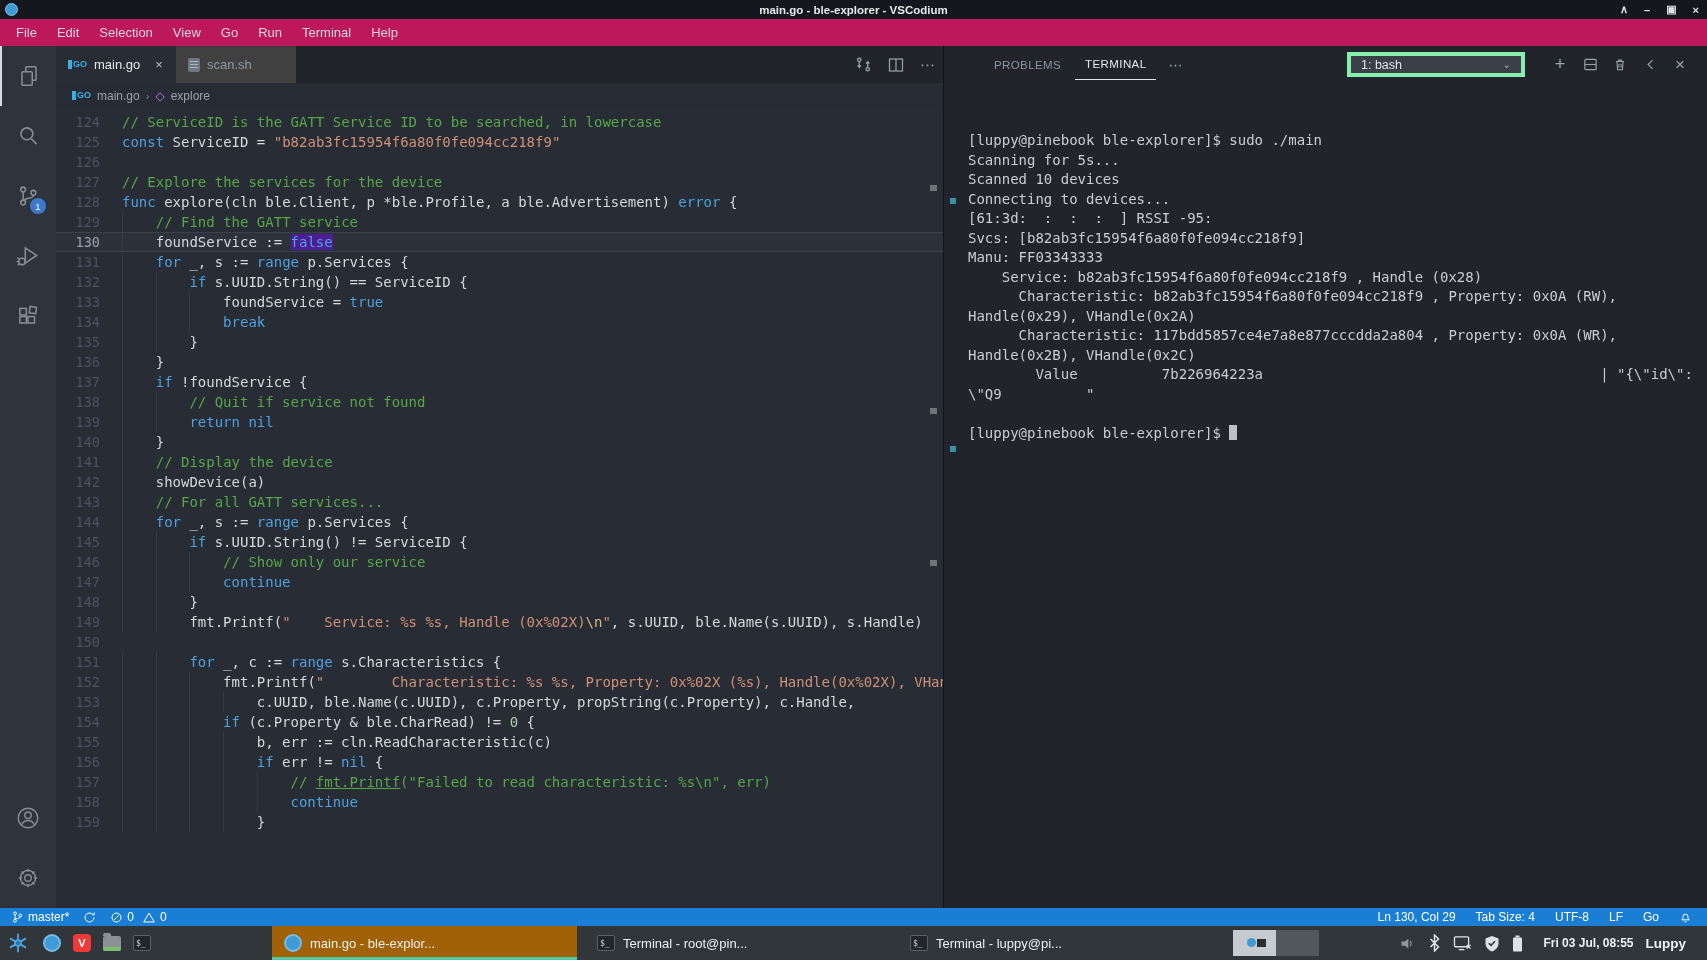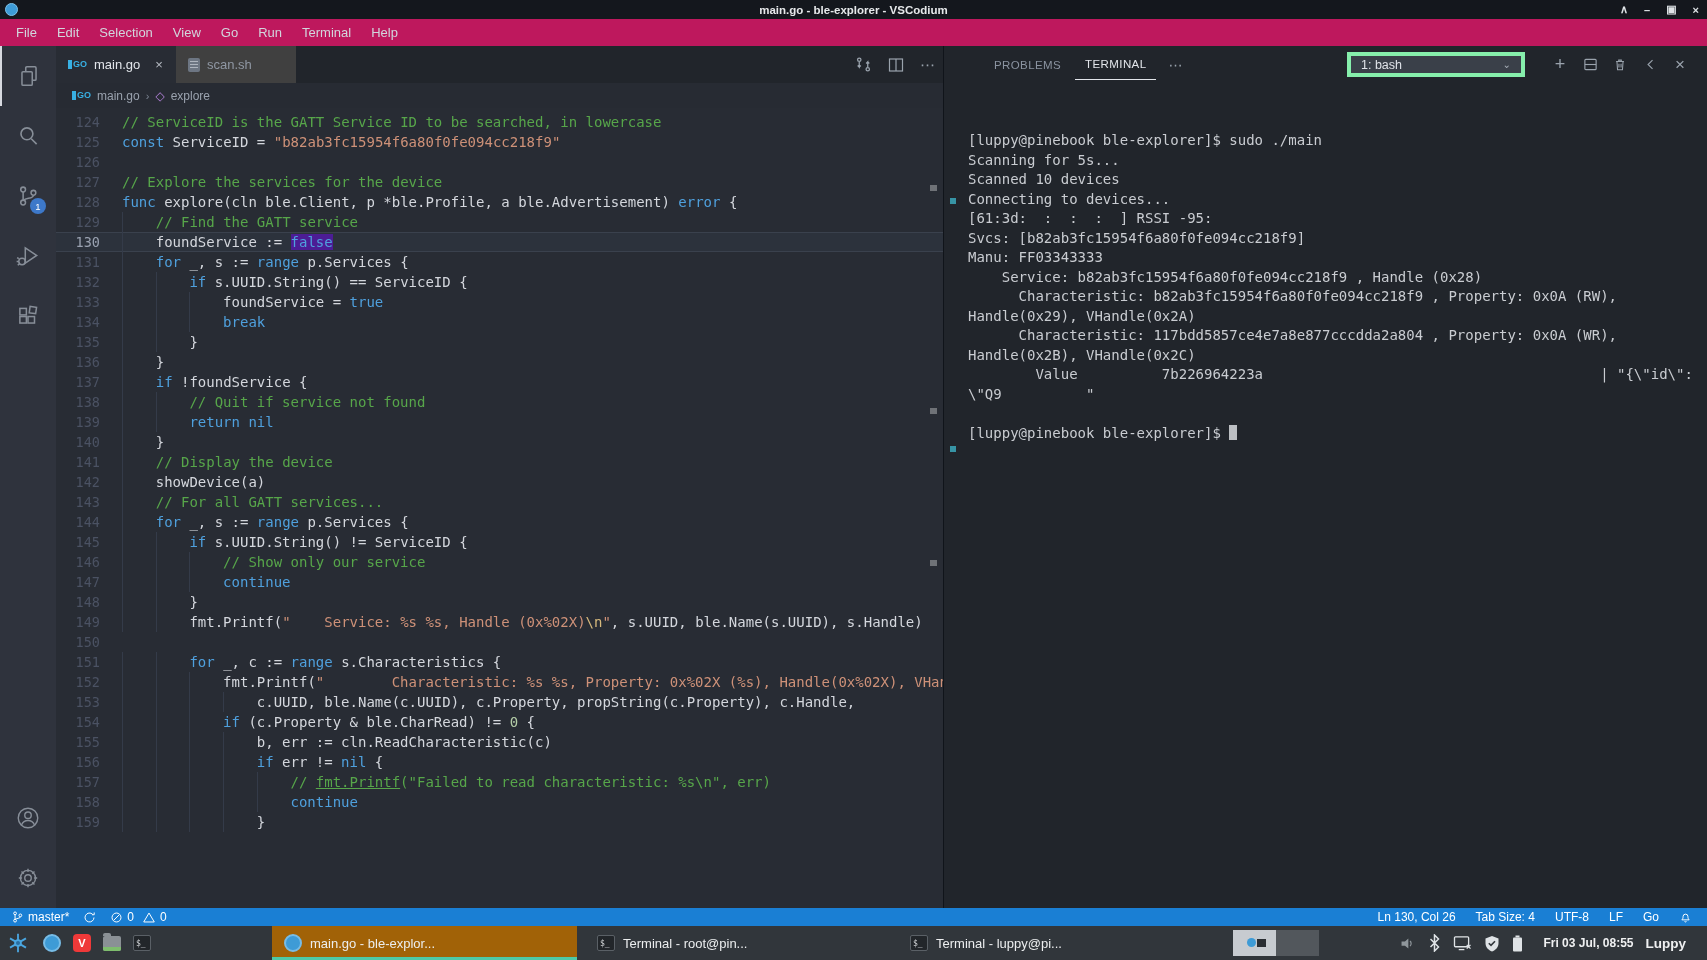--- a/index.html
+++ b/index.html
@@ -392,21 +392,21 @@
           </g>
       </svg>
       <span>0</span>
       <svg width="14" height="13" viewBox="0 0 16 16" style="margin-left:4px;">
         <path d="M8 2.5 L14.5 13.5 H1.5 Z" fill="none" stroke="#fff" stroke-width="1.2"></path>
       </svg>
       <span>0</span>
     </div>
   </div>
   <div id="sb-right">
-    <span class="sb-item">Ln 130, Col 26</span>
+    <span class="sb-item">Ln 130, Col 29</span>
     <span class="sb-item">Tab Size: 4</span>
     <span class="sb-item">UTF-8</span>
     <span class="sb-item">LF</span>
     <span class="sb-item">Go</span>
     <span class="sb-item">
       <svg width="13" height="14" viewBox="0 0 16 16">
         <g fill="none" stroke="#fff" stroke-width="1.2">
           <path d="M3.5 11.5c1-1 1.5-2 1.5-4a3 3 0 0 1 6 0c0 2 .5 3 1.5 4z"></path>
           <path d="M6.8 13.3a1.3 1.3 0 0 0 2.4 0"></path>
         </g>

